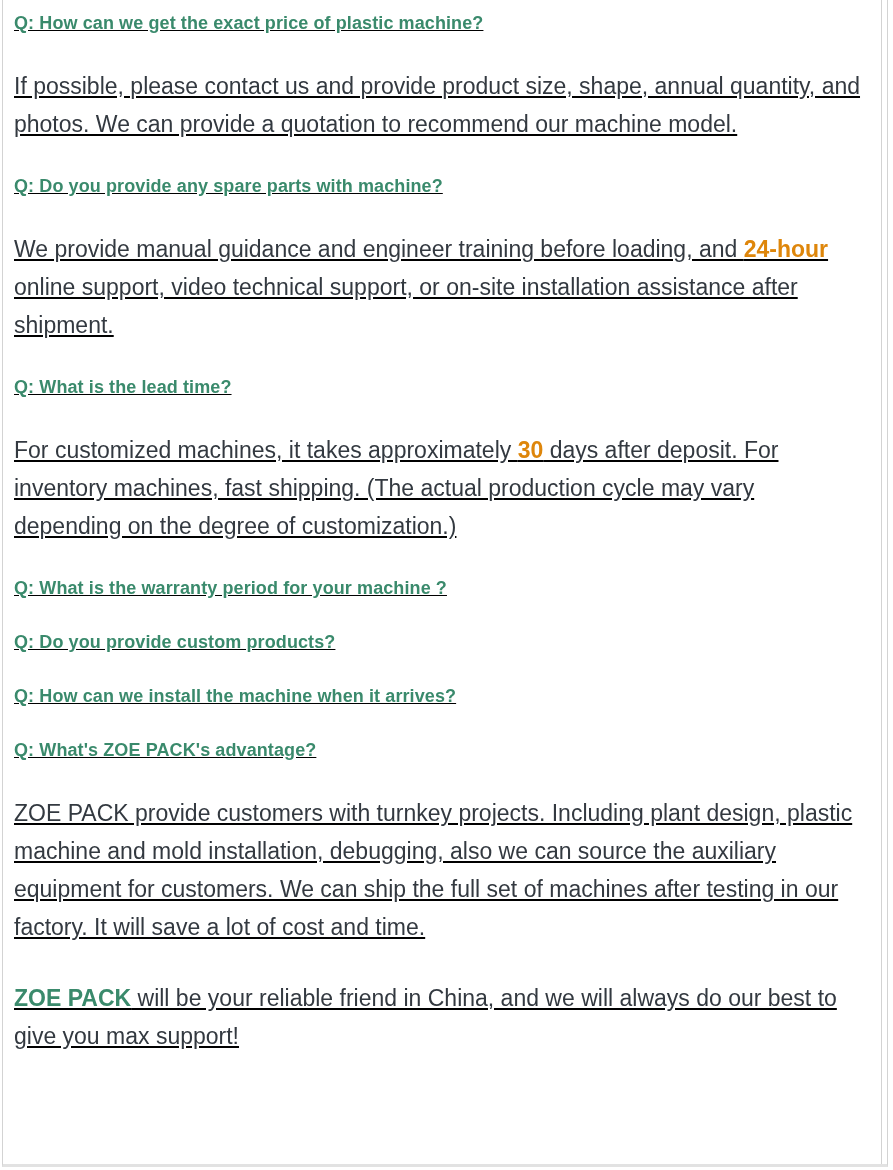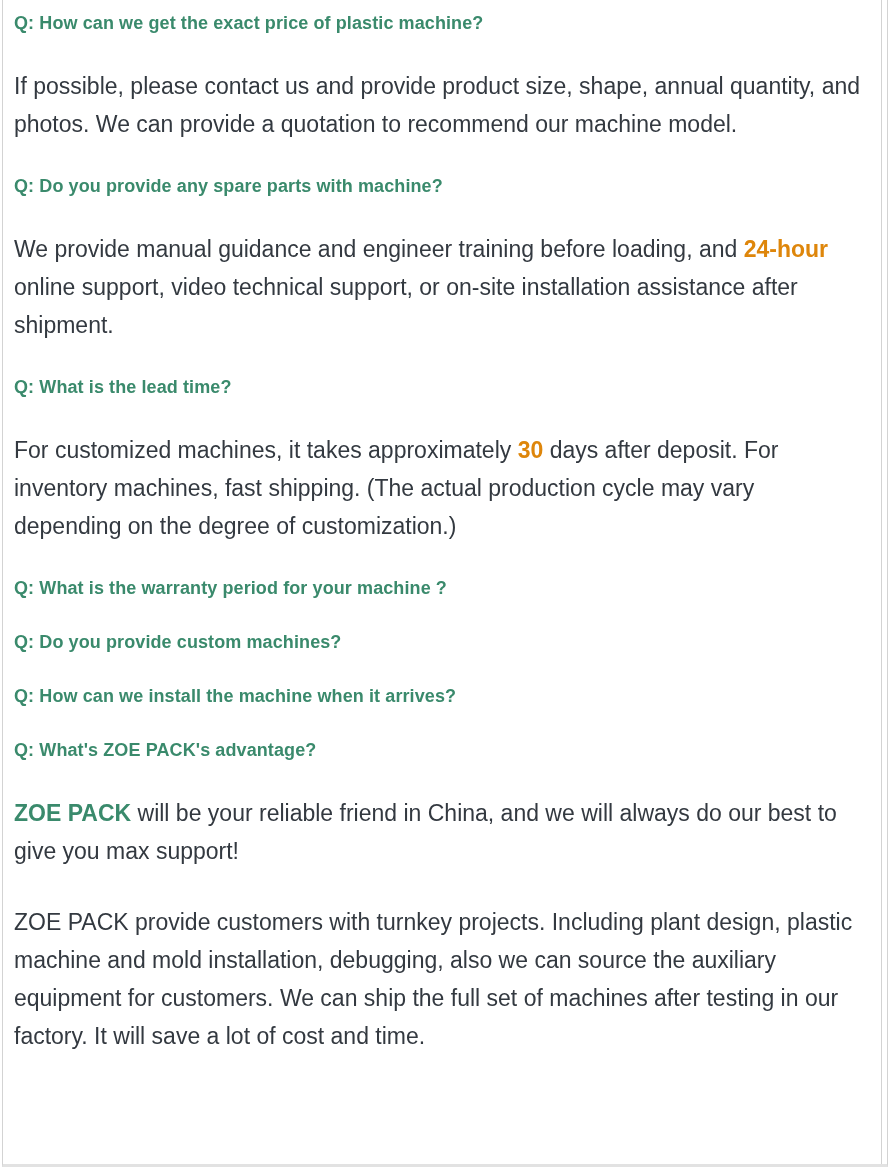--- a/index.html
+++ b/index.html
@@ -38,20 +38,21 @@
     position:absolute;
     top:0;bottom:0;right:5px;
     width:0;
     border-right:1px solid var(--border);
   }
   .content{
     position:absolute;
     top:0;left:0;right:6px;bottom:0;
     padding:6px 16px 16px 11px;
     overflow:hidden;
+    text-decoration:underline;
   }
   h3.faq-q{
     color:var(--green);
     font-size:18px;
     line-height:21px;
     font-weight:bold;
     margin:33px 0 0 0;
     letter-spacing:0.1px;
   }
   h3.faq-q.first{margin-top:8px;}
@@ -72,20 +73,20 @@
   <div class="panel">
     <div class="inner-rule"></div>
     <div class="content" id="faq-content">
         <h3 class="faq-q first">Q: How can we get the exact price of plastic machine?</h3>
         <p class="faq-a"><span>If possible, please contact us and provide product size, shape, annual quantity, and photos. We can provide a quotation to recommend our machine model.</span></p>
         <h3 class="faq-q">Q: Do you provide any spare parts with machine?</h3>
         <p class="faq-a"><span>We provide manual guidance and engineer training before loading, and </span><span class="hl-orange">24-hour</span><span> online support, video technical support, or on-site installation assistance after shipment.</span></p>
         <h3 class="faq-q">Q: What is the lead time?</h3>
         <p class="faq-a"><span>For customized machines, it takes approximately </span><span class="hl-orange">30</span><span> days after deposit. For inventory machines, fast shipping. (The actual production cycle may vary depending on the degree of customization.)</span></p>
         <h3 class="faq-q">Q: What is the warranty period for your machine ?</h3>
-        <h3 class="faq-q">Q: Do you provide custom machines?</h3>
+        <h3 class="faq-q">Q: Do you provide custom products?</h3>
         <h3 class="faq-q">Q: How can we install the machine when it arrives?</h3>
         <h3 class="faq-q">Q: What's ZOE PACK's advantage?</h3>
+        <p class="faq-a"><span>ZOE PACK provide customers with turnkey projects. Including plant design, plastic machine and mold installation, debugging, also we can source the auxiliary equipment for customers. We can ship the full set of machines after testing in our factory. It will save a lot of cost and time.</span></p>
         <p class="faq-a"><span class="hl-green">ZOE PACK</span><span> will be your reliable friend in China, and we will always do our best to give you max support!</span></p>
-        <p class="faq-a"><span>ZOE PACK provide customers with turnkey projects. Including plant design, plastic machine and mold installation, debugging, also we can source the auxiliary equipment for customers. We can ship the full set of machines after testing in our factory. It will save a lot of cost and time.</span></p>
       </div>
   </div>
 </div>
 
 </body></html>

